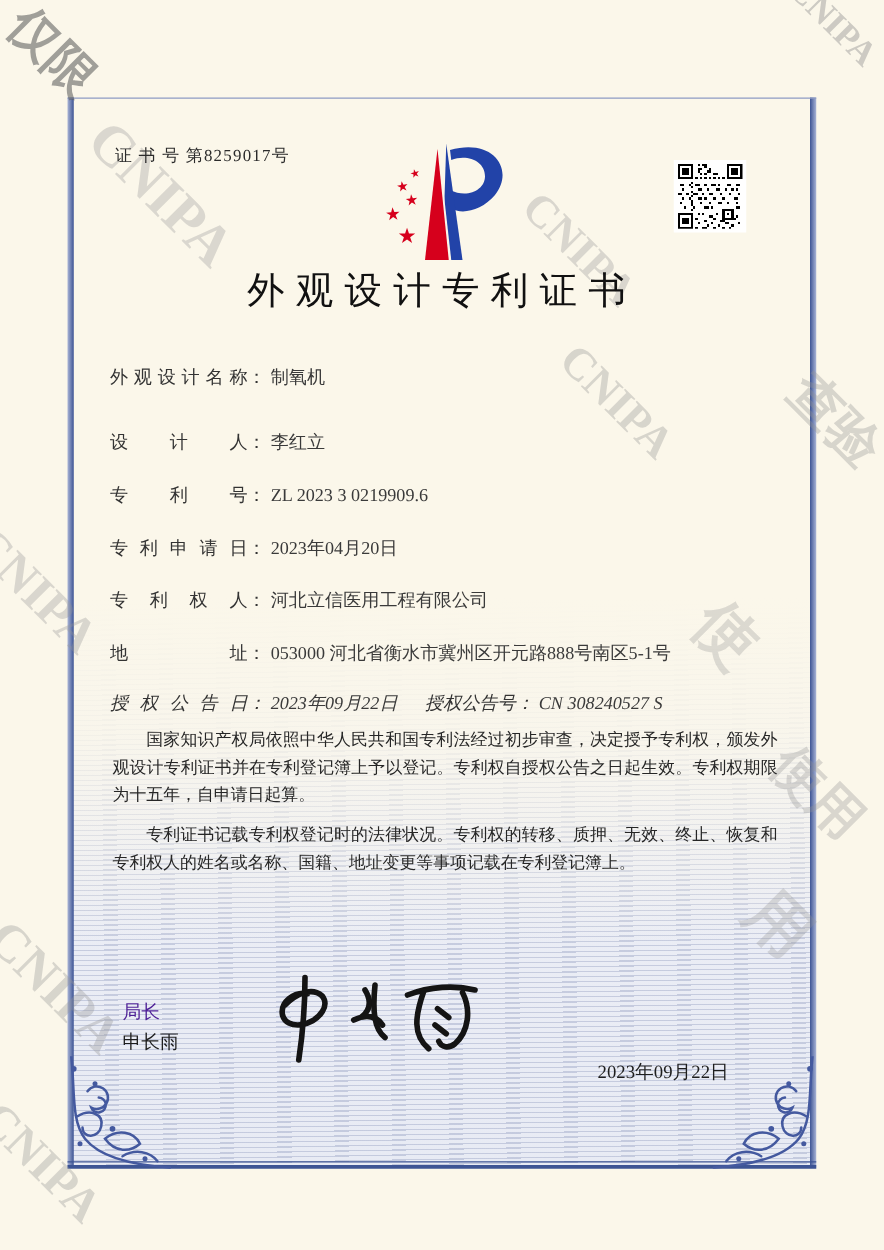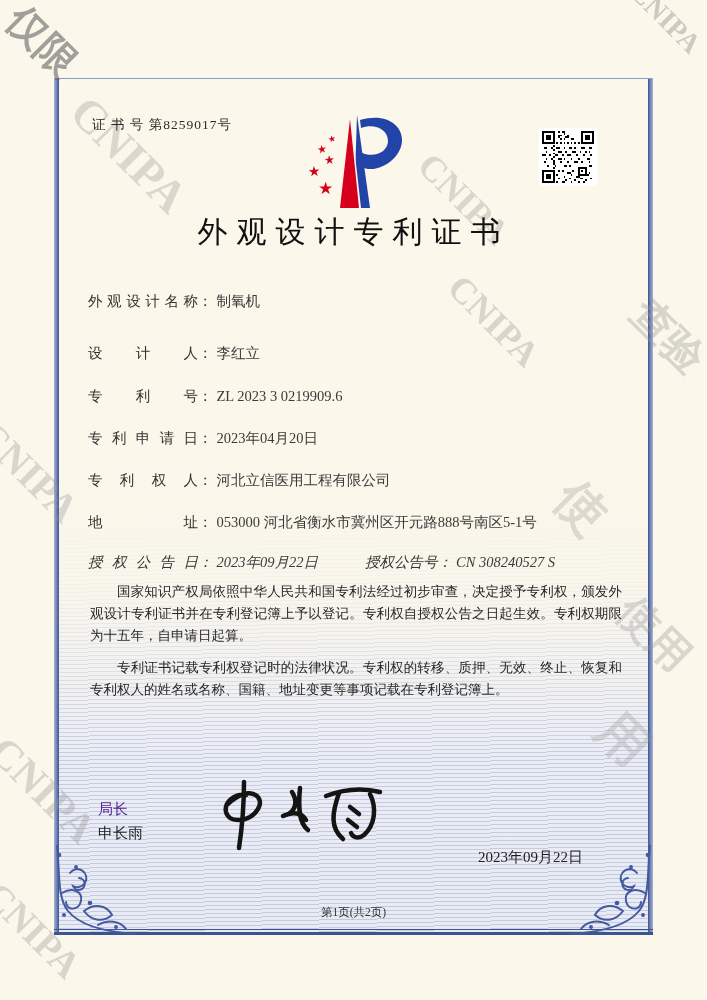--- a/index.html
+++ b/index.html
@@ -40,21 +40,21 @@
   .wm-l{left:-26px;top:908px;font-size:38px;color:rgba(150,150,150,.35);}
   
   .content{position:absolute;inset:0;z-index:4;}
   .cert-number{position:absolute;left:92px;top:116px;font-size:13.5px;letter-spacing:1px;color:#2b2b2b;}
   .logo{position:absolute;left:300px;top:110px;}
   .qr{position:absolute;left:539px;top:128px;width:58px;height:58px;background:#fff;padding:3px;box-sizing:border-box;}
   .title{position:absolute;left:0;top:212px;width:100%;text-align:center;font-size:30px;
          font-weight:normal;letter-spacing:9px;color:#111;}
   .row{position:absolute;left:88px;font-size:14.5px;color:#333;white-space:nowrap;}
   .lbl{display:inline-block;width:110px;text-align:justify;text-align-last:justify;vertical-align:bottom;}
-  .lbl-plain{display:inline-block;vertical-align:bottom;margin-left:25px;}
+  .lbl-plain{display:inline-block;vertical-align:bottom;}
   .colon{display:inline-block;}
   .val{margin-left:4px;color:#3a3a3a;}
   .r1{top:292px;} .r2{top:344px;} .r3{top:387px;} .r4{top:429px;}
   .r5{top:471px;} .r6{top:513px;} .r7{top:553px;font-style:italic;}
   .grant-no-group{position:absolute;left:252px;top:0;}
   .paragraphs{position:absolute;left:90px;top:581px;width:532px;}
   .paragraphs p{margin:0 0 10px 0;font-size:13.5px;line-height:22px;text-indent:2em;
       color:#262626;text-align:justify;}
   .sig-title{position:absolute;left:98px;top:800px;font-size:15px;font-family:Liberation Mono, monospace;color:#4c1d95;}
   .sig-name{position:absolute;left:98px;top:824px;font-size:15px;font-family:"Liberation Sans",sans-serif;color:#1c1c1c;}
@@ -292,15 +292,14 @@
         <path d="M128,20 C146,13 166,12 182,16"></path>
         <path d="M141,17 C134,37 132,52 145,63"></path>
         <path d="M172,18 C179,32 177,49 166,59 C161,63 155,62 153,57"></path>
         <path d="M152,31 l9,7"></path>
         <path d="M150,44 l9,7"></path>
       </g>
     </svg>
 
     <div class="issue-date">2023年09月22日</div>
 
-    <div class="page-num">第1页(共2页)</div>
   </div>
 </div>
 
 </body></html>

